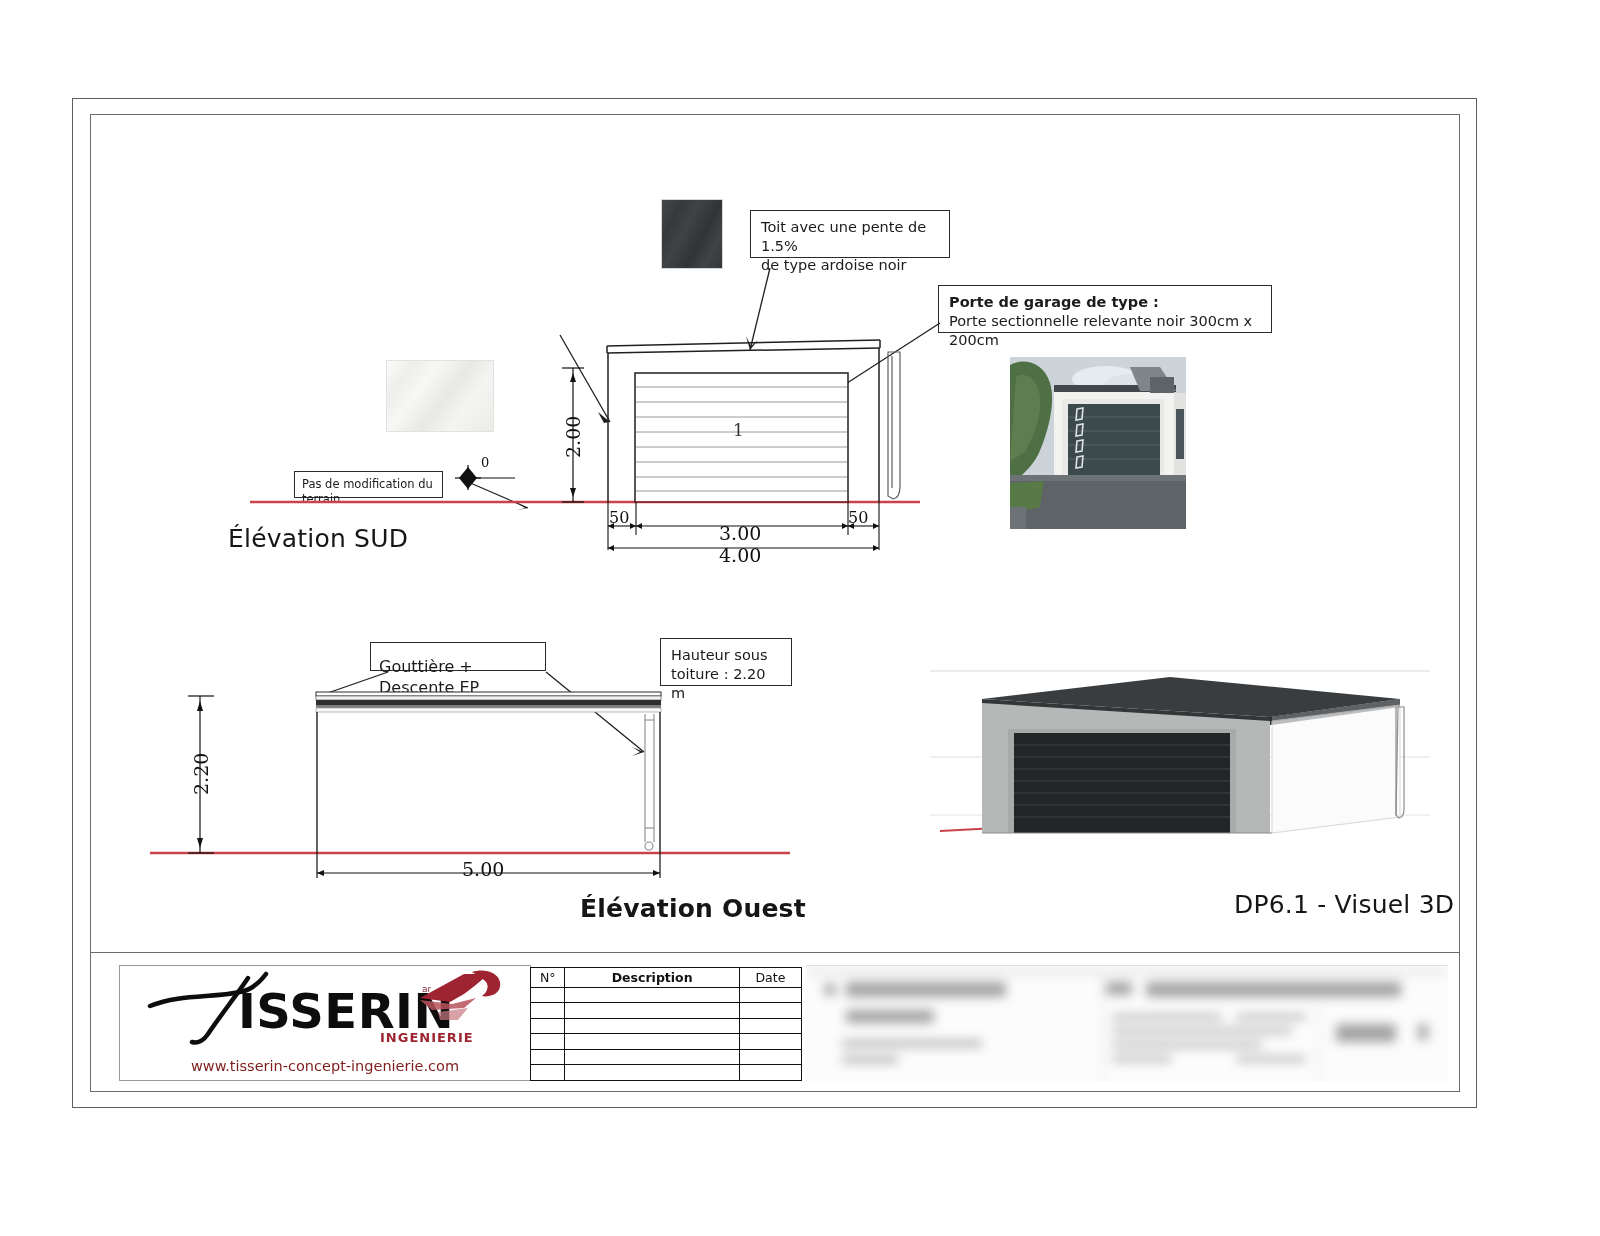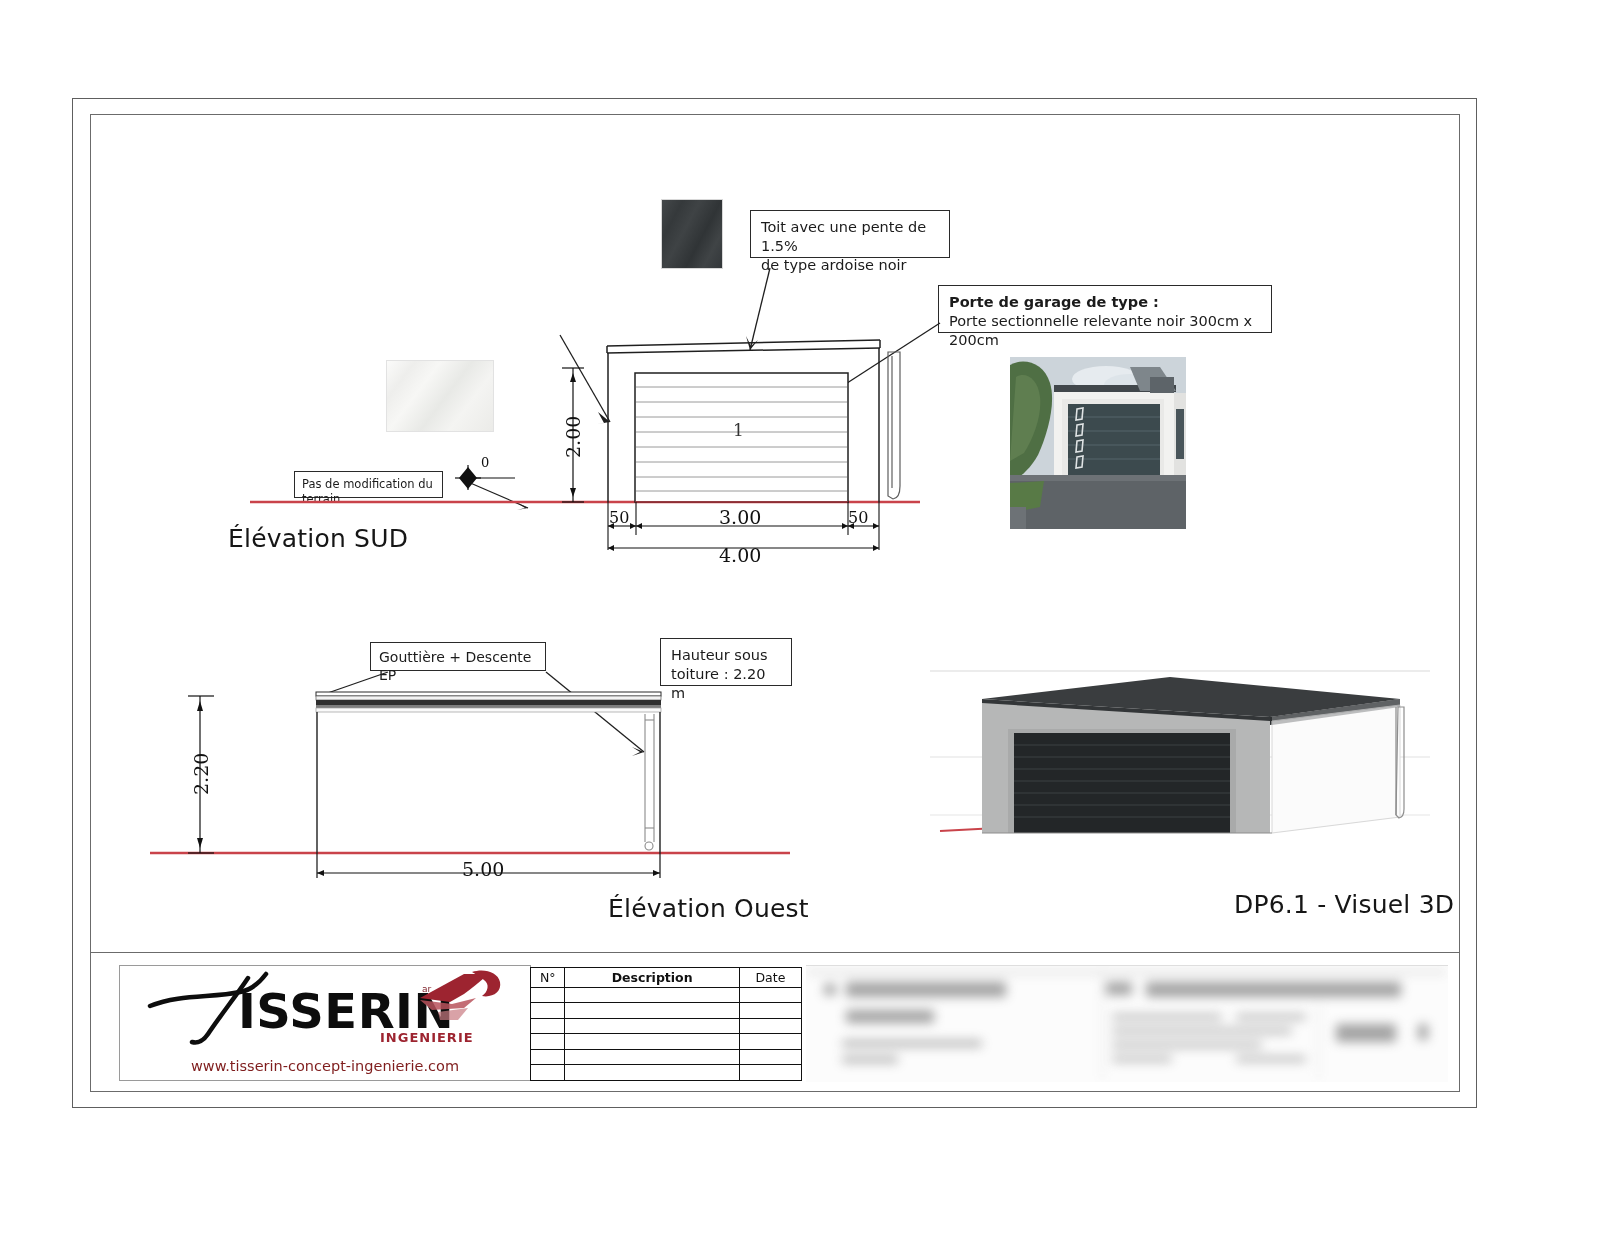--- a/index.html
+++ b/index.html
@@ -151,21 +151,21 @@
       <path d="M633,333 L633,339 L639,336 Z" fill="#111" stroke="none"></path>
 
       <line x1="368" y1="358" x2="639" y2="358"></line>
       <path d="M374,355 L374,361 L368,358 Z" fill="#111" stroke="none"></path>
       <path d="M633,355 L633,361 L639,358 Z" fill="#111" stroke="none"></path>
     </g>
   </svg>
 
   <div class="dimtxt vert" style="left:562px;top:458px;">2.00</div>
   <div class="dimtxt small" style="left:609px;top:508px;">50</div>
-  <div class="dimtxt" style="left:719px;top:506px;">3.00</div>
+  <div class="dimtxt" style="left:719px;top:522px;">3.00</div>
   <div class="dimtxt small" style="left:848px;top:508px;">50</div>
   <div class="dimtxt" style="left:719px;top:544px;">4.00</div>
   <div class="dimtxt small" style="left:481px;top:455px;font-size:13px;">0</div>
   <div class="abs" style="left:733px;top:420px;font-size:17px;color:#333;font-family:'DejaVu Serif','Liberation Serif',serif;">1</div>
 
   <div class="title-el" style="left:228px;top:524px;">Élévation SUD</div>
 
   <div class="abs" style="left:1010px;top:357px;width:176px;height:172px;overflow:hidden;background:#cfd2d4;">
     <svg style="width:176px;height:172px;" viewBox="0 0 176 172">
 
@@ -204,21 +204,21 @@
       <rect x="166" y="52" width="8" height="50" fill="#49555a"></rect>
 
       <rect x="0" y="118" width="176" height="54" fill="#5e6367"></rect>
       <rect x="0" y="118" width="176" height="6" fill="#6d7276"></rect>
 
       <path d="M0,126 L34,124 L30,150 L0,156 Z" fill="#587a46"></path>
       <rect x="0" y="150" width="16" height="22" fill="#6d7276"></rect>
     </svg>
   </div>
 
-  <div class="cbox" style="left:370px;top:642px;width:176px;height:29px;font-size:14px;padding:5px 8px;">
+  <div class="cbox" style="left:370px;top:642px;width:176px;height:29px;font-size:16px;padding:13px 8px;">
     <div>Gouttière + Descente EP</div>
   </div>
 
   <div class="cbox" style="left:644px;top:638px;width:132px;height:48px;font-size:14.5px;margin-left:16px;">
     <div>Hauteur sous</div>
     <div>toiture : 2.20 m</div>
   </div>
 
   <svg class="abs" style="left:130px;top:630px;width:720px;height:260px;" viewBox="0 0 720 260">
 
@@ -264,21 +264,21 @@
       <line x1="530" y1="223" x2="530" y2="248"></line>
       <line x1="187" y1="243" x2="530" y2="243"></line>
       <path d="M194,240 L194,246 L187,243 Z" fill="#111" stroke="none"></path>
       <path d="M523,240 L523,246 L530,243 Z" fill="#111" stroke="none"></path>
     </g>
   </svg>
 
   <div class="dimtxt vert" style="left:190px;top:795px;">2.20</div>
   <div class="dimtxt" style="left:462px;top:858px;">5.00</div>
 
-  <div class="title-el" style="left:608px;top:894px;">Élévation Ouest</div>
+  <div class="title-el" style="left:580px;top:894px;font-weight:bold;">Élévation Ouest</div>
 
   <svg class="abs" style="left:930px;top:655px;width:500px;height:215px;" viewBox="0 0 500 215">
 
     <line x1="0" y1="16" x2="500" y2="16" stroke="#ececec" stroke-width="2"></line>
     <line x1="0" y1="102" x2="500" y2="102" stroke="#f0f0f0" stroke-width="2"></line>
     <line x1="0" y1="160" x2="500" y2="160" stroke="#f2f2f2" stroke-width="2"></line>
 
     <line x1="10" y1="176" x2="86" y2="172" stroke="#c9434a" stroke-width="2.2"></line>
 
     <path d="M52,44 L240,22 L470,44 L340,62 Z" fill="#3a3d3f"></path>

